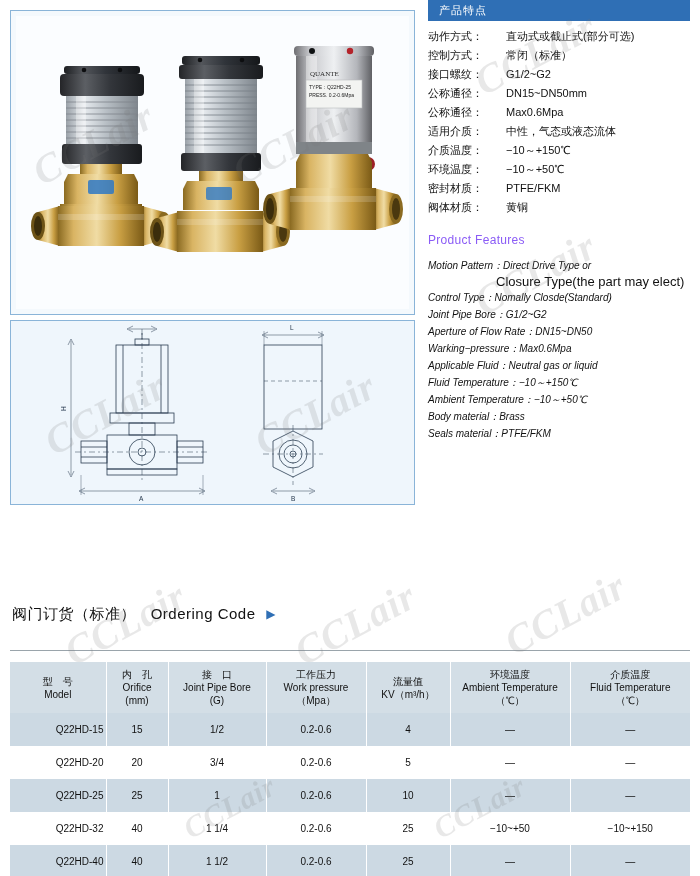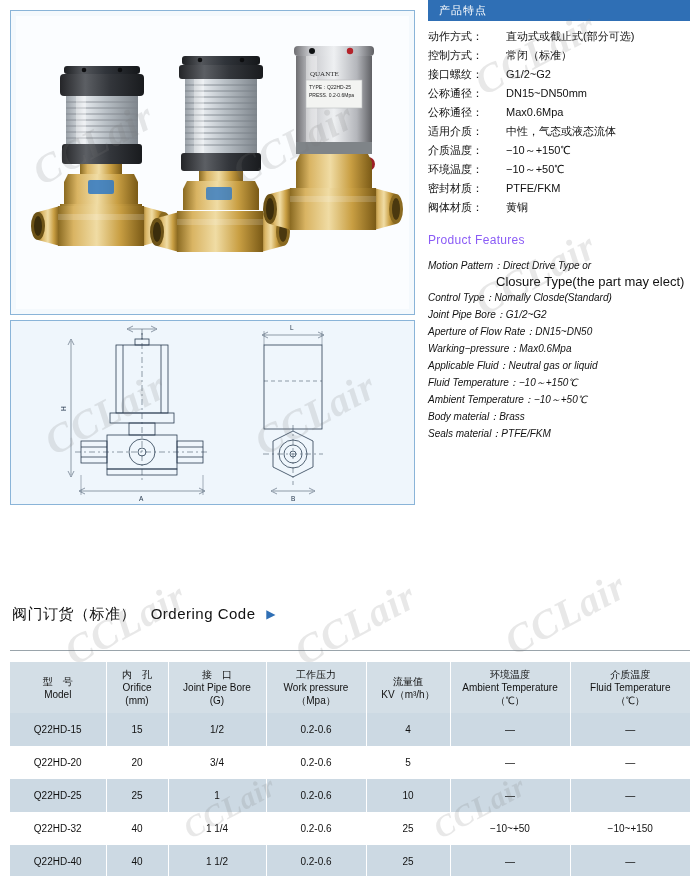--- a/index.html
+++ b/index.html
@@ -135,21 +135,21 @@
   #spec-table thead th:last-child { border-right: none; }
   #spec-table tbody td {
     height: 33px;
     padding: 2px;
     border-right: 1px solid #ffffff;
     font-size: 10px;
   }
   #spec-table tbody td:last-child { border-right: none; }
   #spec-table tbody tr.odd td { background: #ccd9e3; }
   #spec-table tbody tr.even td { background: #ffffff; }
-  #spec-table tbody td.firstcol { text-align: center; }
+  #spec-table tbody td.firstcol { text-align: right; }
   .dash { font-size: 11px; }
 
   
   .wm {
     position: absolute;
     font-family: "Liberation Serif", serif;
     font-style: italic;
     font-weight: bold;
     color: rgba(120,120,120,0.17);
     font-size: 40px;

